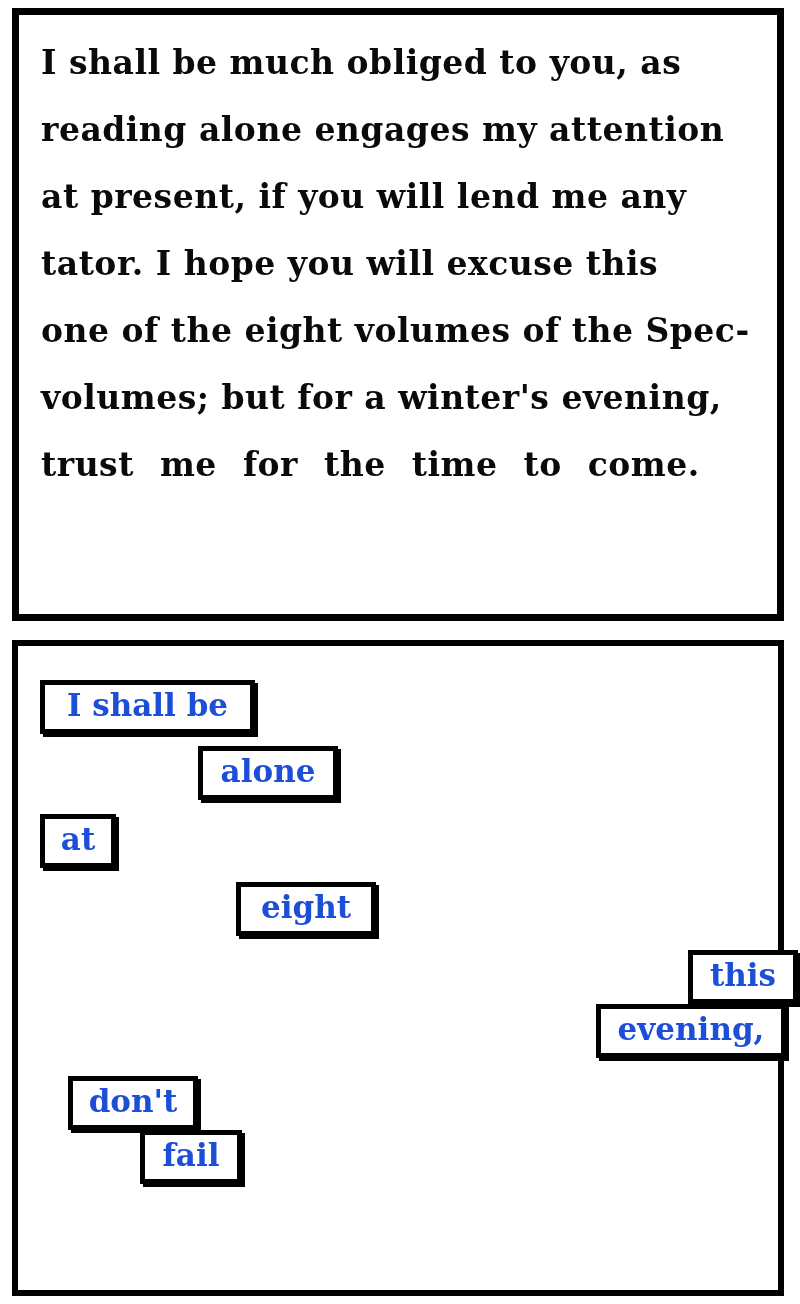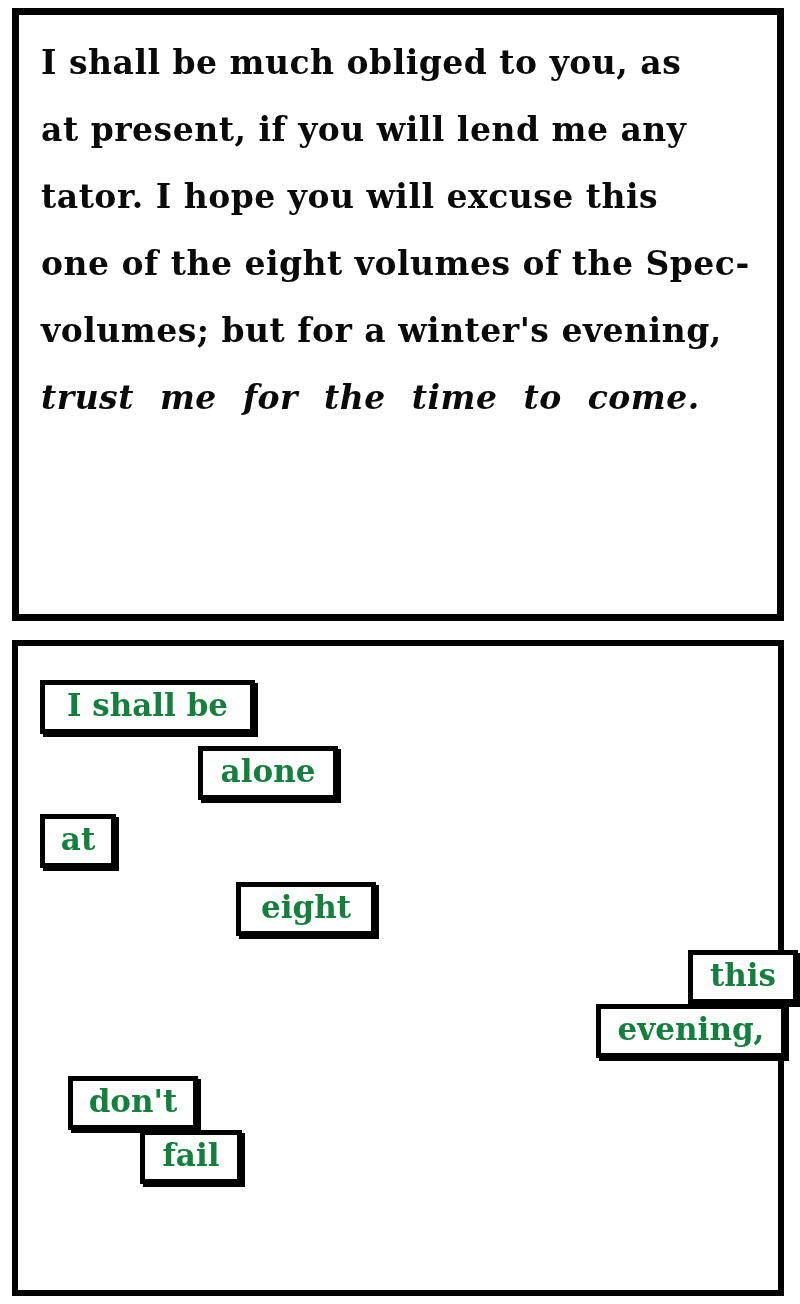--- a/index.html
+++ b/index.html
@@ -56,21 +56,20 @@
   .letter-line > span {
     display: inline-block;
   }
   .j {
     display: flex;
     justify-content: space-between;
     width: 712px;
   }
   .j.last {
     justify-content: flex-start;
-    font-style: italic;
   }
   .j.last > span { margin-right: 14px; }
 
   
   .cipher-panel {
     position: absolute;
     left: 12px;
     top: 640px;
     width: 772px;
     height: 656px;
@@ -80,21 +79,21 @@
   }
   .chip {
     position: absolute;
     border: 5px solid #000000;
     background: #ffffff;
     box-sizing: border-box;
     font-family: "DejaVu Serif", serif;
     font-weight: bold;
     font-size: 31px;
     line-height: 1;
-    color: #15803d;
+    color: #1d4ed8;
     display: flex;
     align-items: center;
     justify-content: center;
     padding: 5px 8px 8px 8px;
     white-space: nowrap;
     box-shadow: 3px 3px 0 #000000;
   }
 </style>
 </head>
 <body>
@@ -110,20 +109,29 @@
           <span>shall</span>
           <span>be</span>
           <span>much</span>
           <span>obliged</span>
           <span>to</span>
           <span>you,</span>
           <span>as</span>
         </span>
       </div>
 
+      <div class="letter-line">
+        <span class="j">
+          <span>reading</span>
+          <span>alone</span>
+          <span>engages</span>
+          <span>my</span>
+          <span>attention</span>
+        </span>
+      </div>
 
       <div class="letter-line">
         <span class="j">
           <span>at</span>
           <span>present,</span>
           <span>if</span>
           <span>you</span>
           <span>will</span>
           <span>lend</span>
           <span>me</span>

